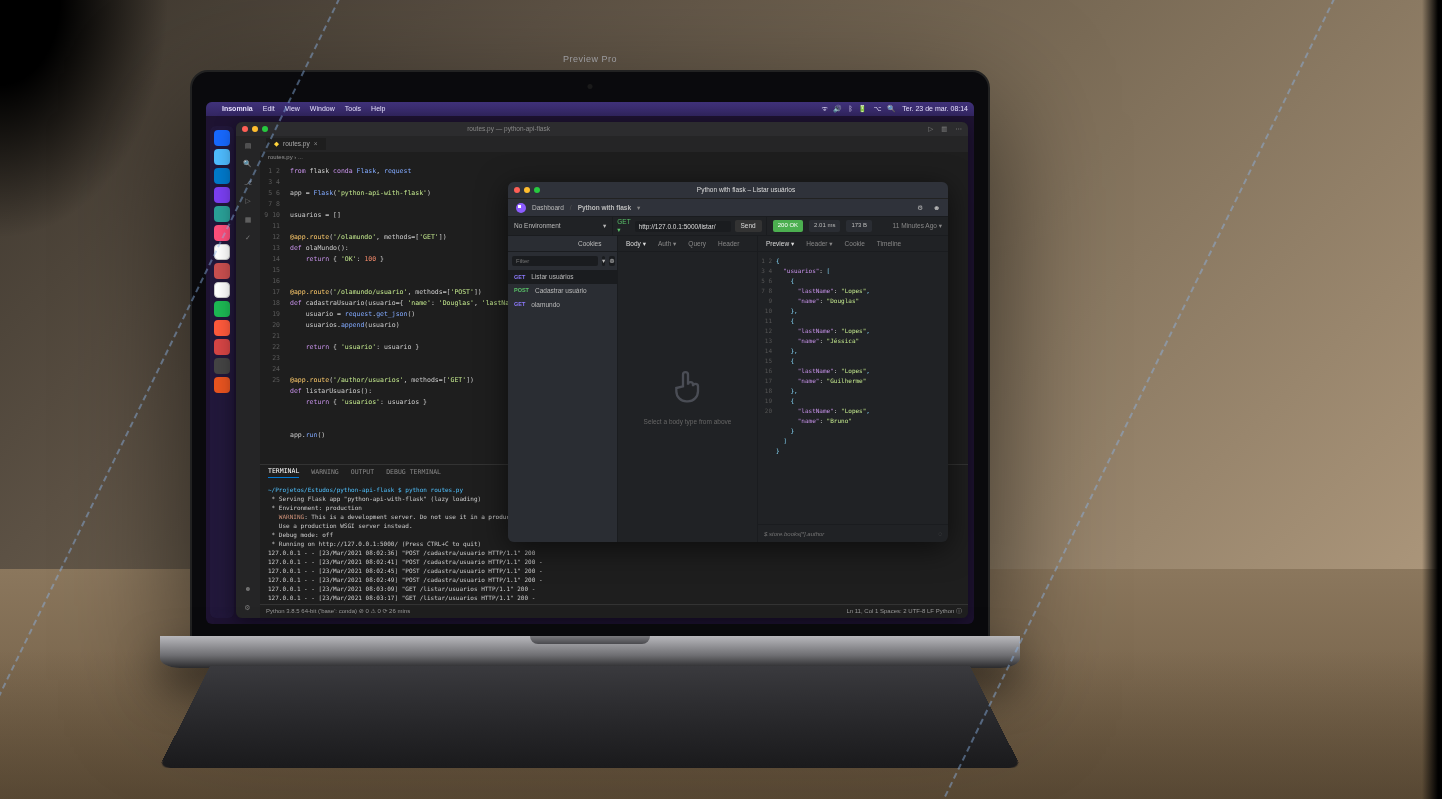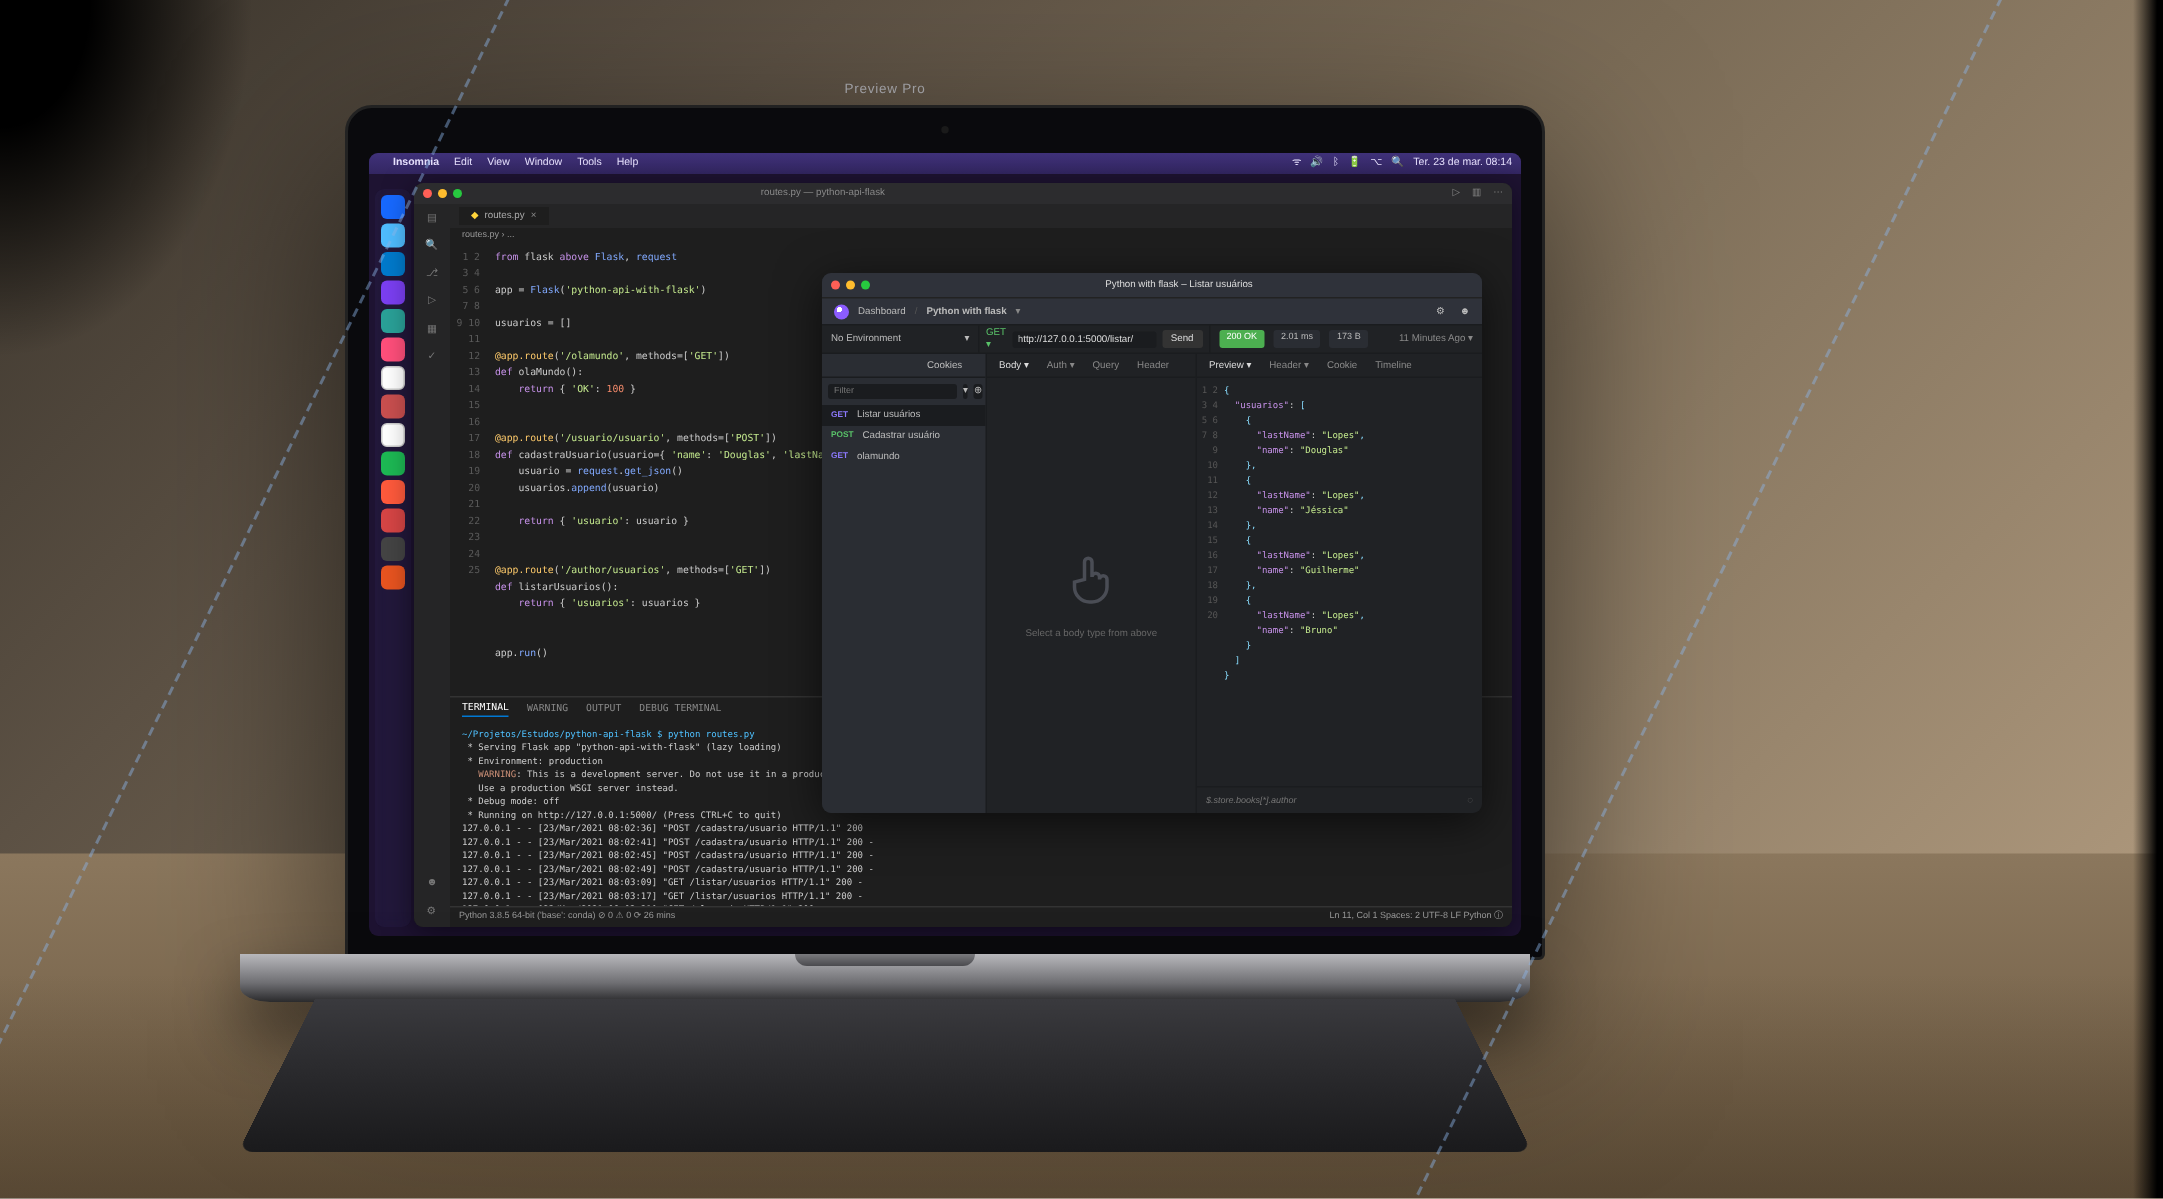--- a/index.html
+++ b/index.html
@@ -32,21 +32,20 @@
 
   
   .laptop { position:absolute; left:190px; top:70px; width:800px; }
   .screen-frame {
     width:800px; height:570px;
     background:#0a0a0d; border-radius:18px 18px 4px 4px;
     padding:30px 14px 14px 14px;
     border:2px solid #222;
     box-shadow: 0 40px 120px rgba(0,0,0,.6);
     position:relative;
-    margin-left:40px;
   }
   .notch { position:absolute; left:50%; top:12px; width:5px; height:5px;
     background:#1a1a1a; border-radius:50%; transform:translateX(-50%); }
   .screen {
     width:100%; height:100%;
     background:#1e1332; 
     border-radius:6px; overflow:hidden; position:relative;
     font-size:7px; line-height:1.2;
   }
 
@@ -295,32 +294,32 @@
 16
 17
 18
 19
 20
 21
 22
 23
 24
 25</div>
-              <div class="code" id="vs-code"><span class="kw">from</span> flask <span class="kw">above</span> <span class="fn">Flask</span>, <span class="fn">request</span>
+              <div class="code" id="vs-code"><span class="kw">from</span> flask <span class="kw">conda</span> <span class="fn">Flask</span>, <span class="fn">request</span>
 
 app = <span class="fn">Flask</span>(<span class="str">'python-api-with-flask'</span>)
 
 usuarios = []
 
 <span class="dec">@app.route</span>(<span class="str">'/olamundo'</span>, methods=[<span class="str">'GET'</span>])
 <span class="kw">def</span> olaMundo():
     <span class="kw">return</span> { <span class="str">'OK'</span>: <span class="num">100</span> }
 
 
-<span class="dec">@app.route</span>(<span class="str">'/usuario/usuario'</span>, methods=[<span class="str">'POST'</span>])
+<span class="dec">@app.route</span>(<span class="str">'/olamundo/usuario'</span>, methods=[<span class="str">'POST'</span>])
 <span class="kw">def</span> cadastraUsuario(usuario={ <span class="str">'name'</span>: <span class="str">'Douglas'</span>, <span class="str">'lastName'</span>
     usuario = <span class="fn">request</span>.<span class="fn">get_json</span>()
     usuarios.<span class="fn">append</span>(usuario)
 
     <span class="kw">return</span> { <span class="str">'usuario'</span>: usuario }
 
 
 <span class="dec">@app.route</span>(<span class="str">'/author/usuarios'</span>, methods=[<span class="str">'GET'</span>])
 <span class="kw">def</span> listarUsuarios():
     <span class="kw">return</span> { <span class="str">'usuarios'</span>: usuarios }

